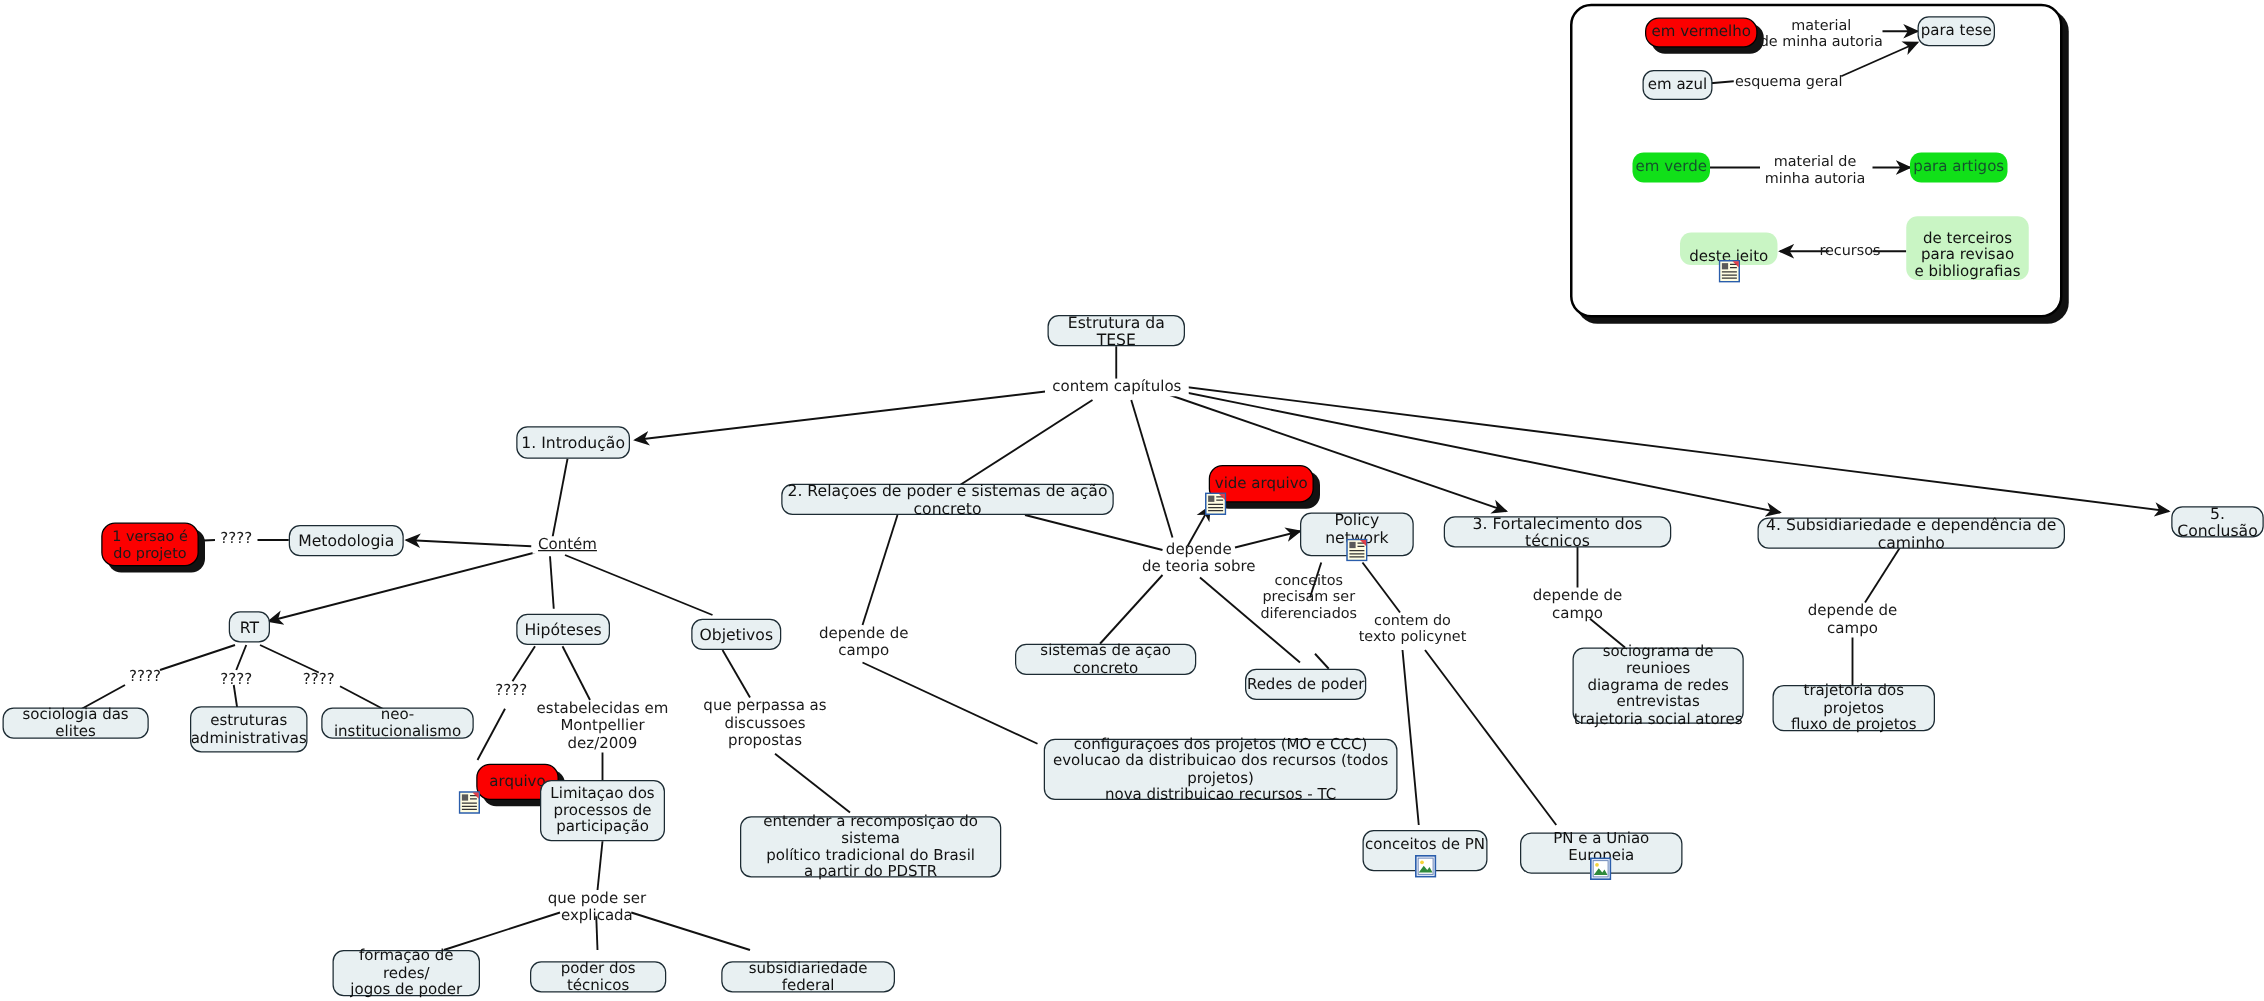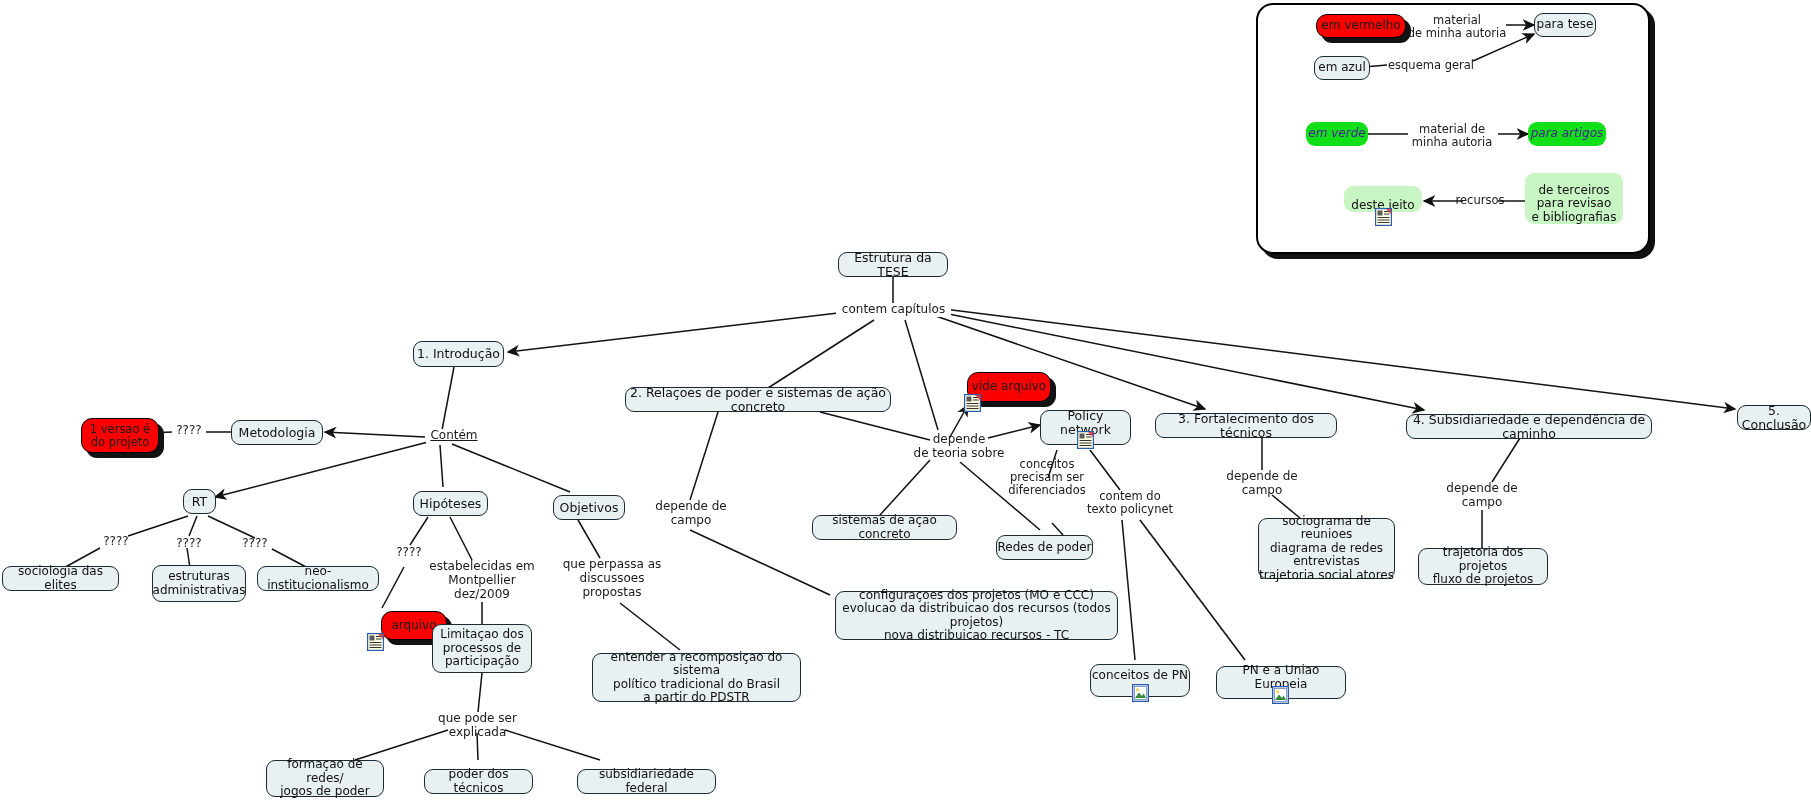--- a/index.html
+++ b/index.html
@@ -9,21 +9,21 @@
   svg.edges{position:absolute;left:0;top:0;width:1811px;height:801px;pointer-events:none;}
 
   
   .node{position:absolute;box-sizing:border-box;display:flex;flex-direction:column;
         align-items:center;justify-content:center;text-align:center;
         border-radius:9px;line-height:1.12;white-space:pre-line;}
   .node.blue{background:#e8f0f2;border:1.3px solid #1c2b33;color:#111;
              box-shadow:0 0 0 0 transparent;}
   .node.red{background:#fc0000;border:1.3px solid #000;color:#1a1a1a;
             box-shadow:5px 5px 0 0 #121212;border-radius:11px;margin-left:36px;}
-  .node.green{background:#11e019;border:none;color:#4c1d95;border-radius:9px;font-style:italic;}
+  .node.green{background:#11e019;border:none;color:#14532d;border-radius:9px;}
   .node.greenpale{background:#c9f5c4;border:none;color:#111;border-radius:9px;justify-content:flex-end;}
 
   
   .lbl{position:absolute;text-align:center;color:#1a1a1a;white-space:pre-line;
        line-height:1.15;background:#fff;}
   .lbl.nb{background:transparent;}
 
   
   #legend{position:absolute;left:1256px;top:3px;width:390px;height:247px;
           background:#fff;border:2.2px solid #000;border-radius:17px;

